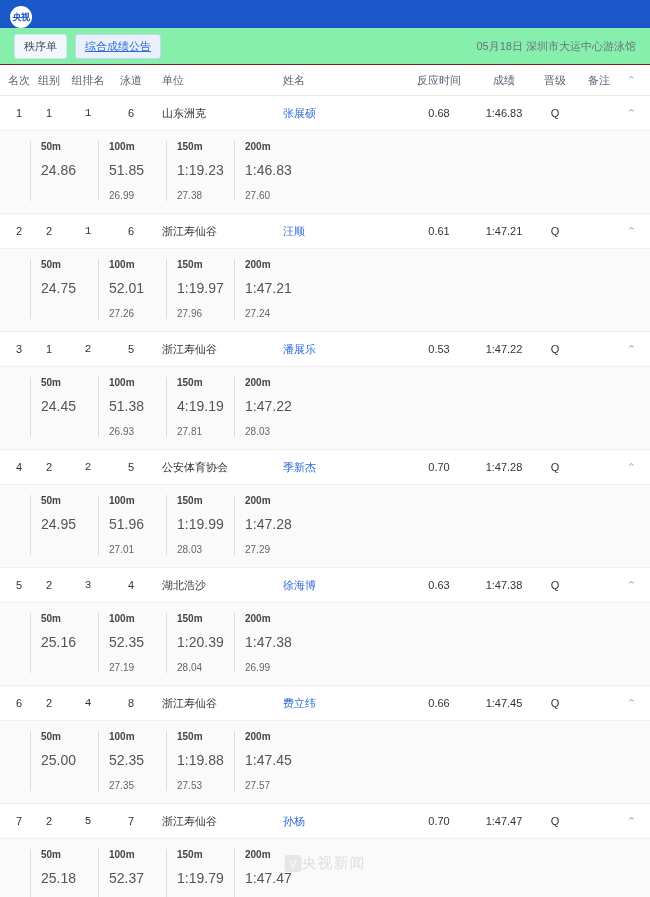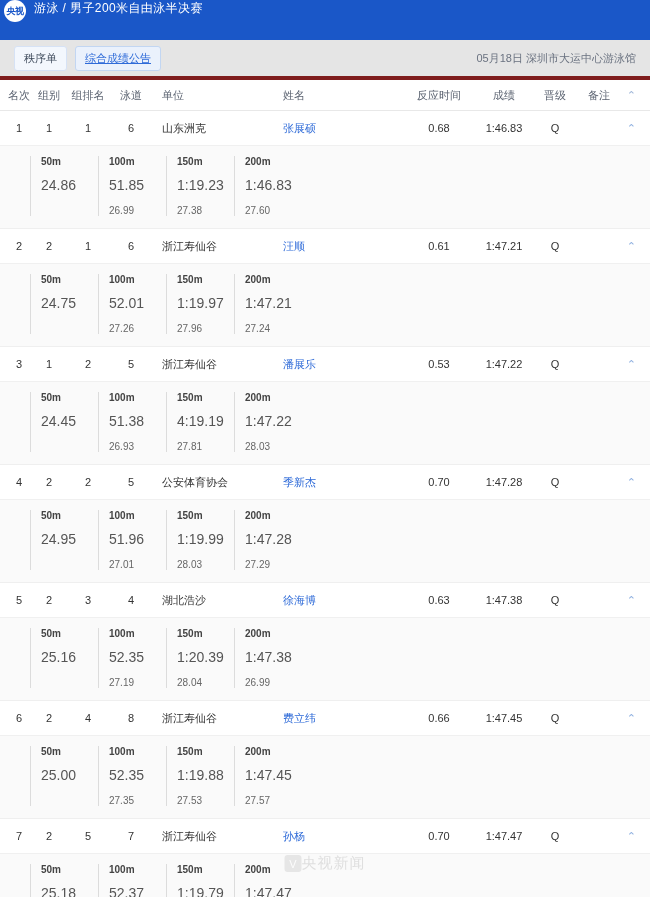--- a/index.html
+++ b/index.html
@@ -11,25 +11,25 @@
     width: 650px;
     height: 897px;
     font-family: "Liberation Sans", sans-serif;
     color: #333;
     position: relative;
     overflow: hidden;
   }
 
   
   .header-bar {
-    height: 40px;
+    height: 28px;
     background: #1a57c8;
     display: flex;
-    align-items: flex-start;
-    padding: 0 4px;
+    align-items: flex-end;
+    padding: 0 10px;
     color: #fff;
   }
   .header-logo {
     width: 22px;
     height: 22px;
     border-radius: 50%;
     background: #ffffff;
     color: #1a57c8;
     font-size: 9px;
     font-weight: bold;
@@ -44,22 +44,22 @@
     font-weight: normal;
     letter-spacing: 0.4px;
   }
 
   
   .toolbar {
     height: 36px;
     display: flex;
     align-items: center;
     padding: 0 14px;
-    background: #e5e5e5;
-    border-bottom: 4px solid #7f1d1d;
+    background: #86efac;
+    border-bottom: 1px solid #7f1d1d;
   }
   .chips {
     display: flex;
     gap: 8px;
   }
   .chip {
     font-size: 11px;
     padding: 4px 9px;
     border-radius: 3px;
     border: 1px solid #d6e2f5;
@@ -97,21 +97,21 @@
     display: flex;
     align-items: center;
     height: 34px;
     font-size: 11px;
     color: #333;
     border-bottom: 1px solid #f0f0f0;
     padding: 0 6px;
   }
   .c-rank   { width: 26px; text-align: center; }
   .c-group  { width: 34px; text-align: center; }
-  .c-grank  { width: 44px; text-align: center; }
+  .c-grank  { width: 44px; text-align: center; font-family: Liberation Mono, monospace; }
   .c-lane   { width: 42px; text-align: center; }
   .c-unit   { width: 115px; padding-left: 10px; }
   .c-name   { width: 120px; padding-left: 6px; }
   .c-react  { width: 72px; text-align: center; }
   .c-result { width: 58px; text-align: center; }
   .c-qual   { width: 44px; text-align: center; }
   .c-note   { width: 44px; text-align: center; }
   .c-arrow  { flex: 1; text-align: right; padding-right: 8px; color: #9fb6d8; }
 
   .name-link { color: #2f6bd8; }
@@ -177,21 +177,20 @@
     font-size: 15px;
     color: #c9c9c9;
     letter-spacing: 1px;
   }
 </style>
 </head>
 <body>
 
 <div class="header-bar">
   <div class="header-logo">央视</div>
-  <div class="header-title">游泳 / 男子200米自由泳半决赛</div>
 </div>
 
 <div class="toolbar">
   <div class="chips">
     <div class="chip">秩序单</div>
     <div class="chip active">综合成绩公告</div>
   </div>
   <div class="toolbar-right">05月18日 深圳市大运中心游泳馆</div>
 </div>
 

